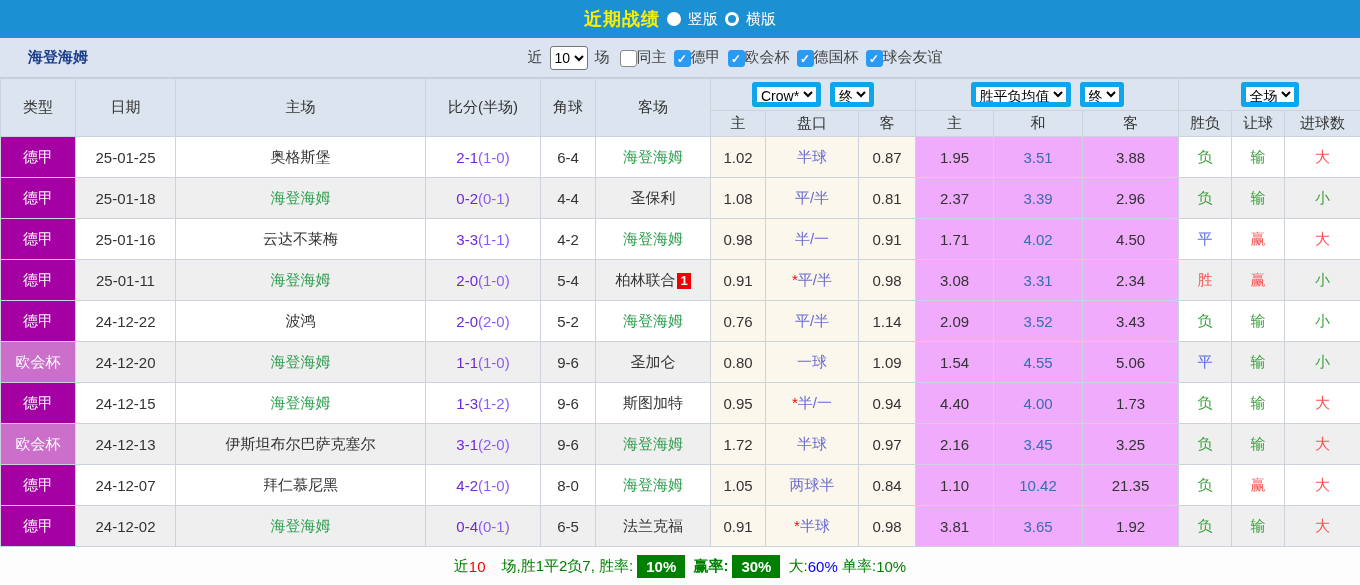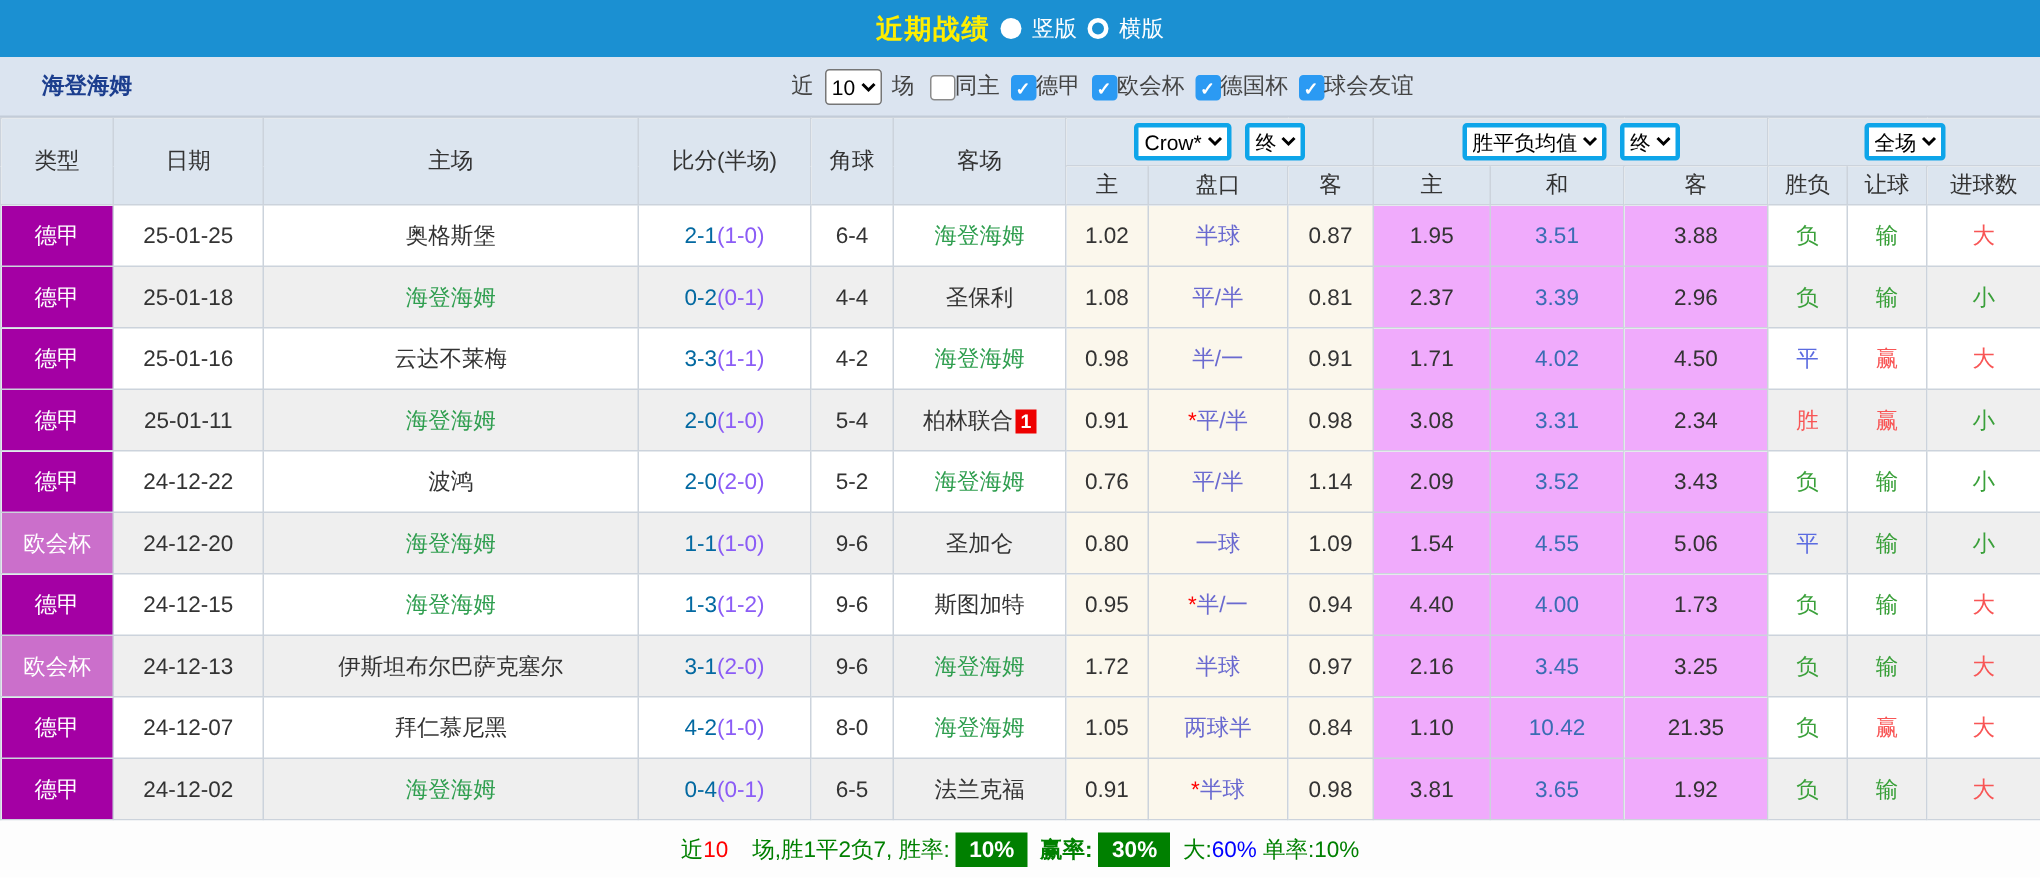--- a/index.html
+++ b/index.html
@@ -23,29 +23,29 @@
   .cb.off{background:#fff;border:1px solid #8a8a8a;}
   .cb-label{color:#444;}
 
   
   table{width:1360px;border-collapse:collapse;table-layout:fixed;}
   th,td{border:1px solid #ccd3dc;text-align:center;font-weight:normal;padding:0;overflow:hidden;white-space:nowrap;}
   thead th{background:#dce5ef;color:#333;font-size:15px;}
   thead tr.h1 th{height:31px;}
   thead tr.h2 th{height:25px;}
   .selwrap{display:flex;align-items:center;justify-content:center;gap:9px;}
-  .hd-select{font-size:14px;height:25px;border:3px solid #0ea5e9;border-radius:3px;background:#fff;}
+  .hd-select{font-size:14px;height:25px;border:5px solid #0ea5e9;border-radius:3px;background:#fff;}
   tbody td{height:40px;font-size:15px;color:#333;}
   tbody tr{height:41px;}
   tr.even td.plain{background:#efefef;}
   td.cream{background:#fbf7ec;}
   td.lblue{background:#f0abfc;}
   td.league-cell{color:#fff;font-size:15px;}
   .team-green{color:#2f9e4f;}
-  .score-ft{color:#0369a1;margin-top:31px;}
+  .score-ft{color:#6d28d9;margin-top:31px;}
   .score-ht{color:#8b5cf6;}
   .handicap{color:#6a6ad0;}
   .star{color:#ff0000;}
   .avg-draw-val{color:#3a6cb3;}
   .c-g{color:#3aa03a;}
   .c-r{color:#f85555;}
   .c-b{color:#5b6be0;}
   .redcard{display:inline-block;background:#ee0000;color:#fff;font-size:13px;line-height:16px;padding:0 3px;margin-left:2px;font-weight:bold;}
 
   

